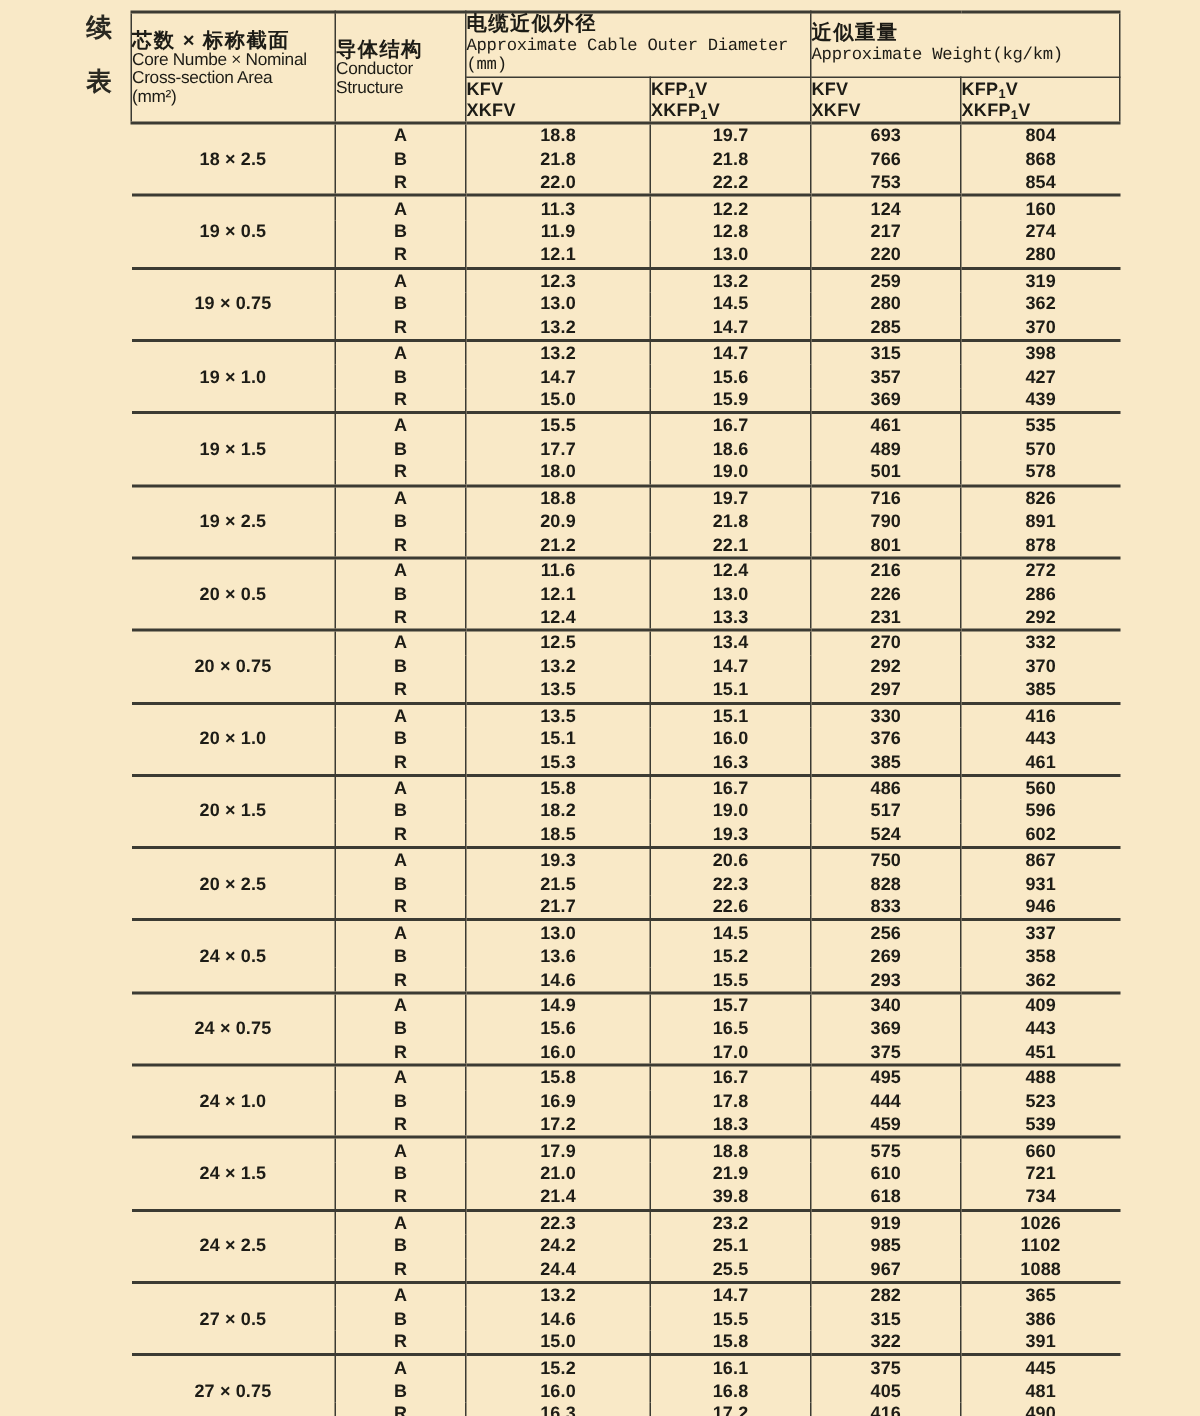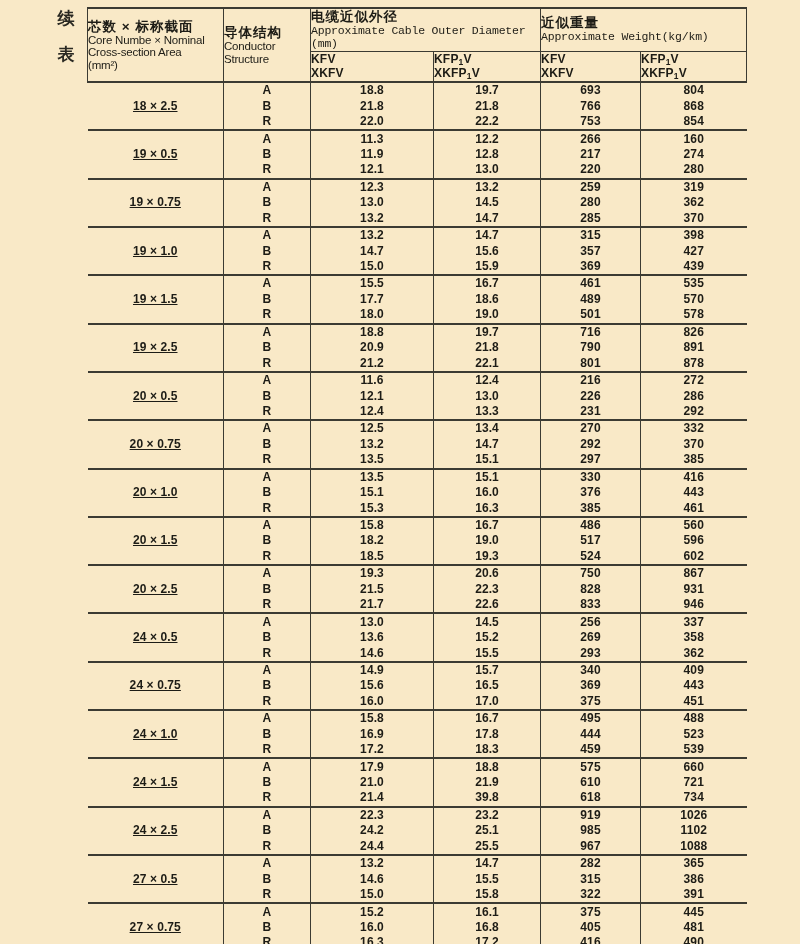--- a/index.html
+++ b/index.html
@@ -72,21 +72,21 @@
     line-height:15px;
     padding:0;
     text-align:center;
     vertical-align:middle;
     font-size:12px;
     font-weight:700;
     letter-spacing:0.1px;
     border-left:1px solid var(--line);
     border-right:1px solid var(--line);
   }
-  tbody td.size{border-left:none;text-decoration:underline;}
+  tbody td.size{border-left:none;}
   tbody td:last-child{border-right:none;}
   tbody tr.grp-first td{border-top:2px solid var(--line);}
 </style>
 </head>
 <body>
 
 <div class="continued">
   <span>续</span>
   <span>表</span>
 </div>
@@ -162,21 +162,21 @@
         <td>22.0</td>
         <td>22.2</td>
         <td>753</td>
         <td>854</td>
       </tr>
       <tr class="grp-first">
         <td rowspan="3" class="size">19 × 0.5</td>
         <td>A</td>
         <td>11.3</td>
         <td>12.2</td>
-        <td>266</td>
+        <td>124</td>
         <td>160</td>
       </tr>
       <tr>
         <td>B</td>
         <td>11.9</td>
         <td>12.8</td>
         <td>217</td>
         <td>274</td>
       </tr>
       <tr>

